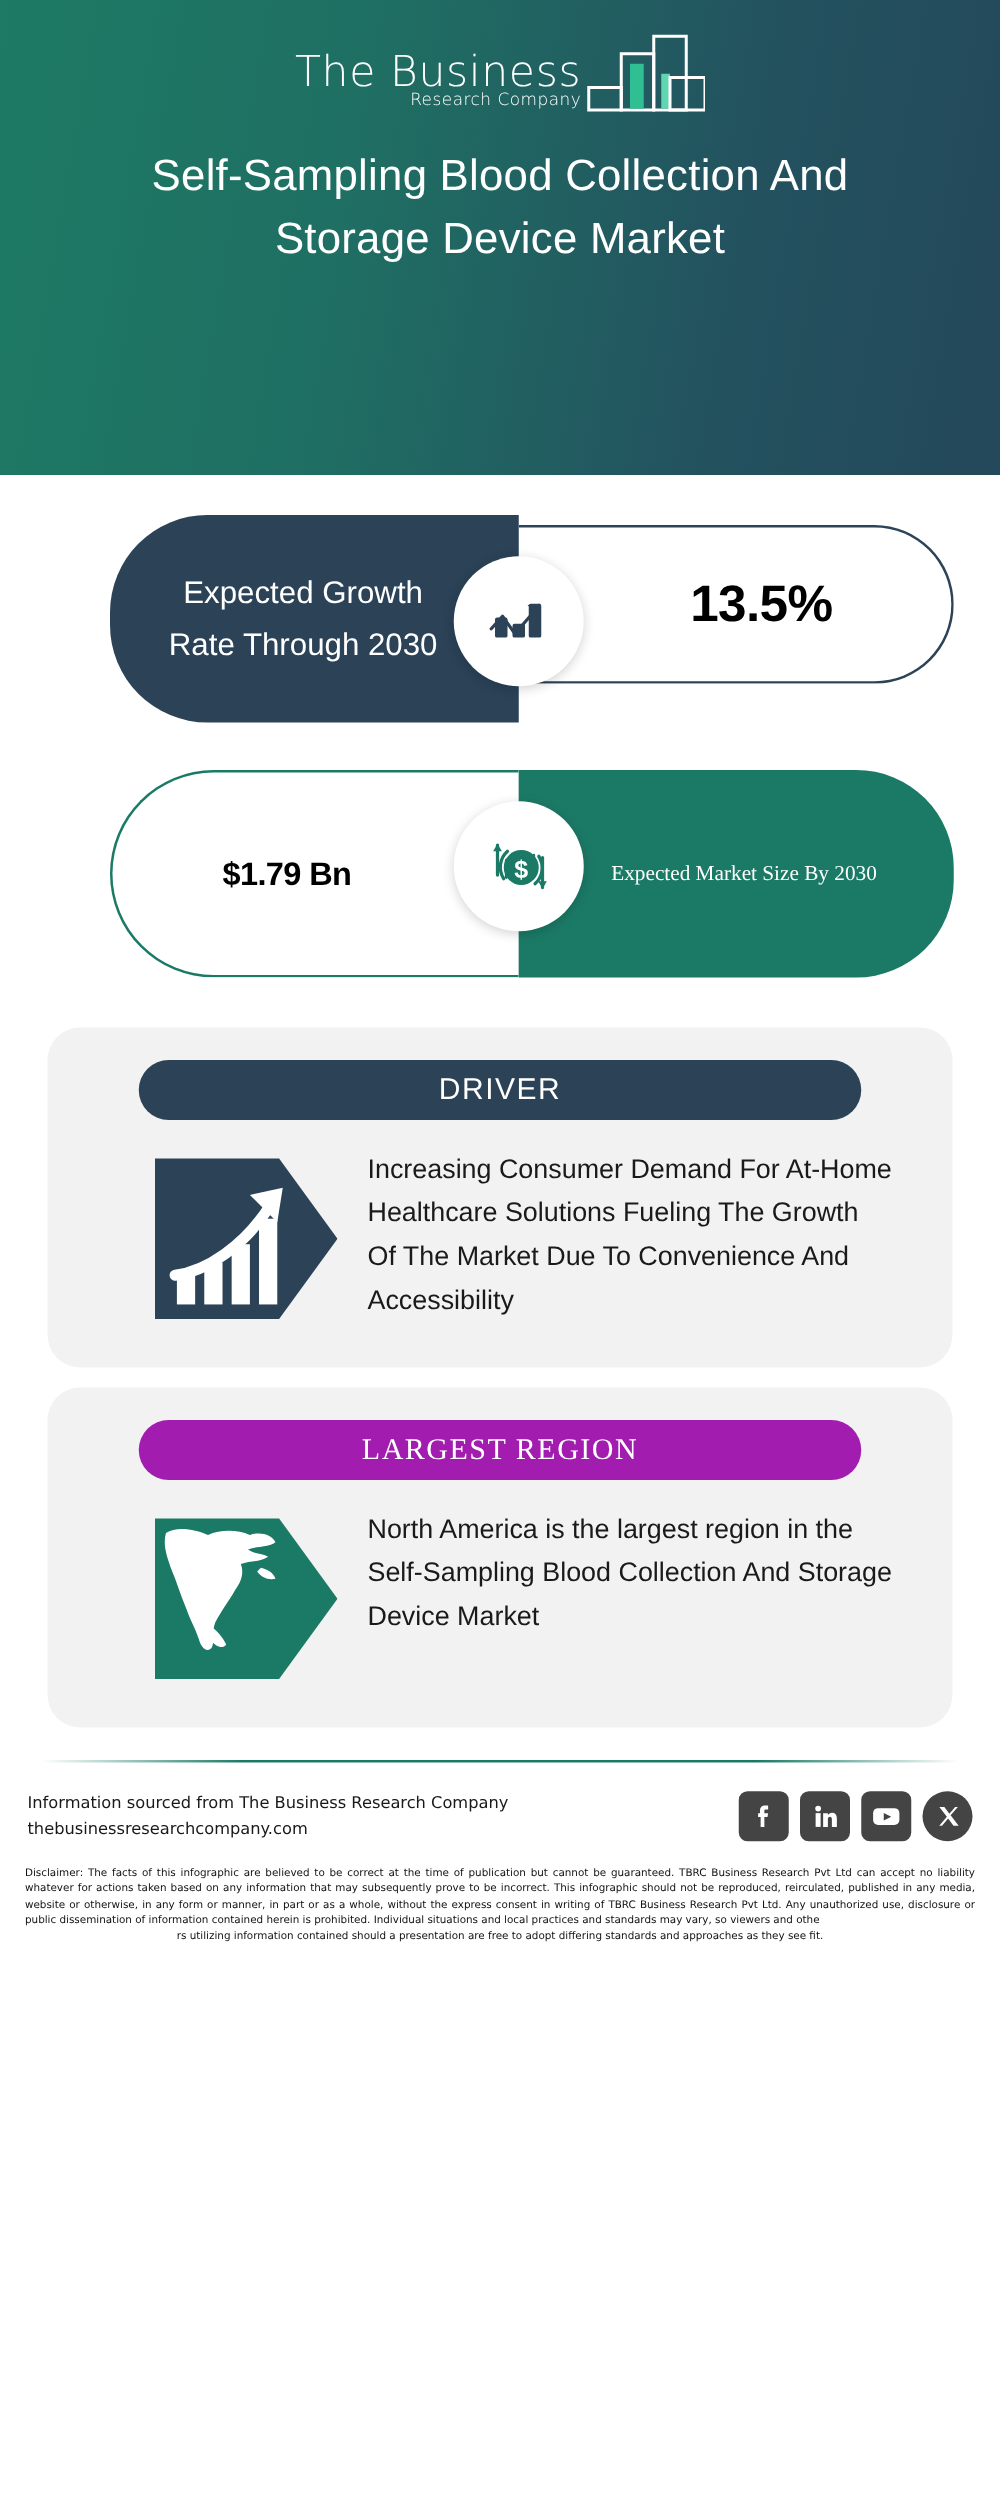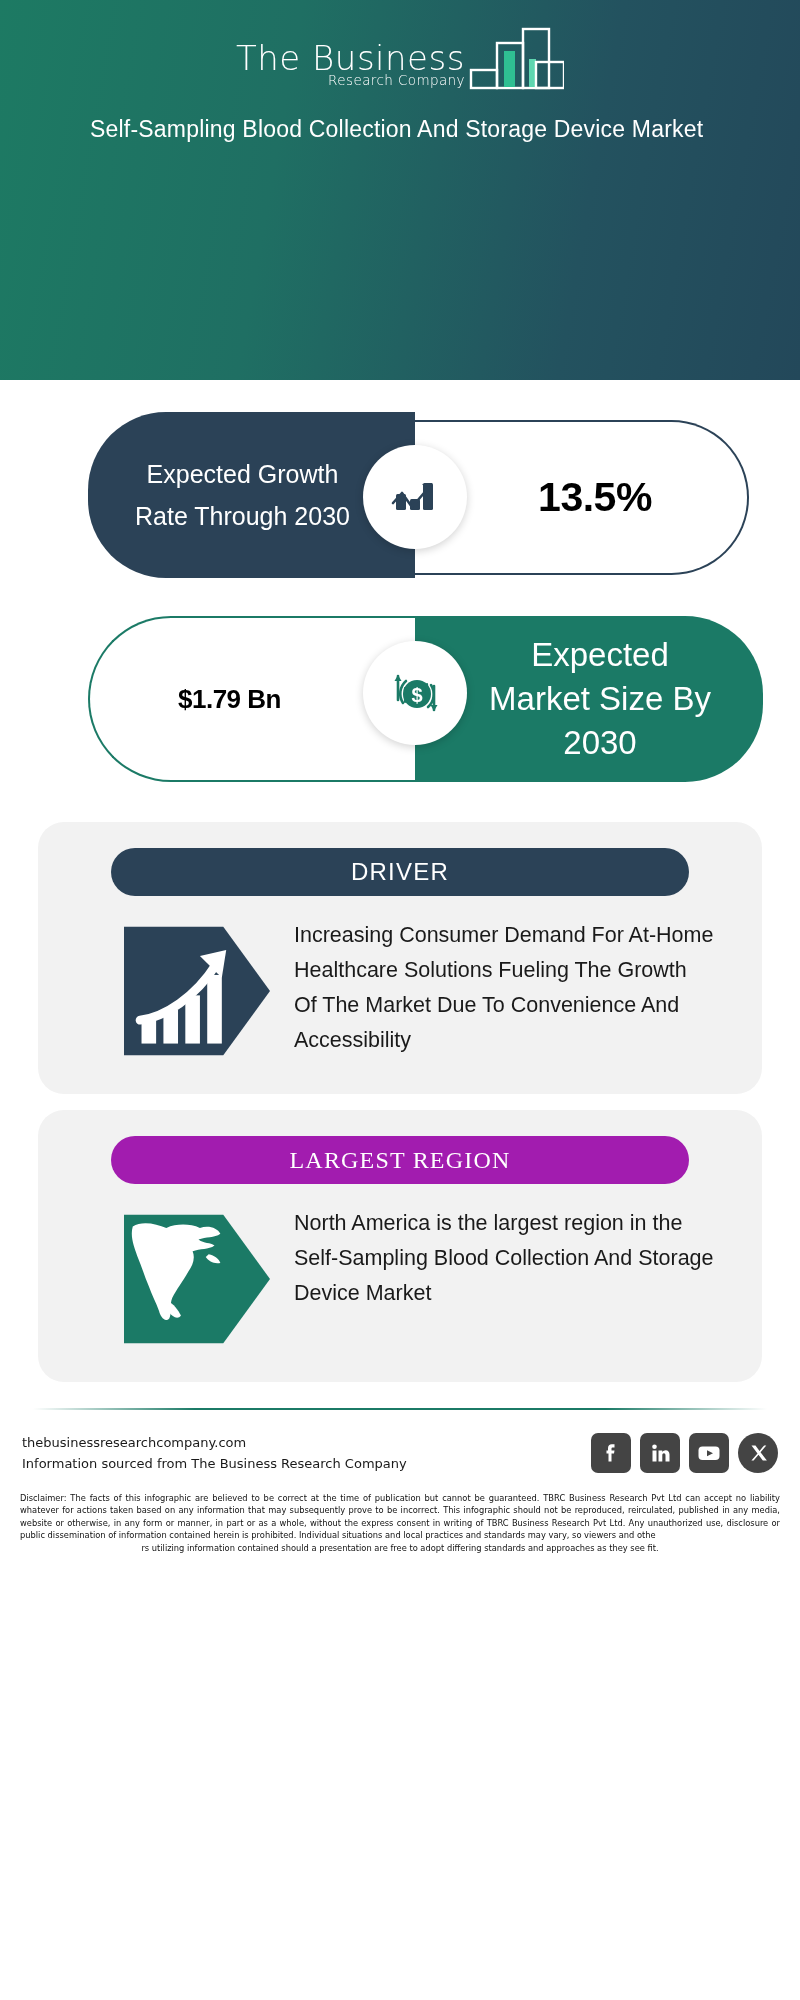--- a/index.html
+++ b/index.html
@@ -43,26 +43,26 @@
     font-size: 13.5px;
     letter-spacing: .4px;
     font-weight: 300;
     line-height: 16px;
     font-family: "DejaVu Sans", sans-serif;
   }
   .logo-mark { width: 96px; height: 66px; margin-left: 1px; }
 
   .header-title {
     color: #ffffff;
-    font-size: 23px;
+    font-size: 35px;
     font-weight: 400;
     line-height: 50px;
-    text-align: left;
+    text-align: center;
     width: 620px;
-    margin-top: 12px;
+    margin-top: 24px;
     letter-spacing: .2px;
   }
 
   
   .stats { position: relative; width: 800px; padding: 28px 0 6px 0; background:#fff; }
 
   .stat-row { position: relative; width: 724px; height: 178px; margin: 0 auto 18px auto; }
 
   
   .s1-left {
@@ -71,22 +71,22 @@
     background: #2b4257;
     border-radius: 78px 0 0 78px;
     display: flex; align-items: center; justify-content: center;
     z-index: 2;
   }
   .s1-left .lbl {
     color:#fff; font-size: 25px; line-height: 42px; text-align:center;
     width: 250px; padding-right: 18px; font-weight: 400;
   }
   .s1-right {
-    position: absolute; left: 363px; top: 12px;
-    width: 348px; height: 155px;
+    position: absolute; left: 377px; top: 12px;
+    width: 348px; height: 127px;
     border: 2.5px solid #2b4257;
     border-left: none;
     border-radius: 0 83px 83px 0;
     background: #fff;
     display:flex; align-items:center; justify-content:center;
     z-index: 1;
   }
   .s1-right .val {
     color: #000; font-size: 41px; font-weight: 700; letter-spacing: -.5px; padding-left: 42px;
   }
@@ -108,22 +108,22 @@
   }
   .s2-right {
     position: absolute; left: 377px; top: 12px;
     width: 348px; height: 166px;
     background: #1b7a66;
     border-radius: 0 78px 78px 0;
     display:flex; align-items:center; justify-content:center;
     z-index: 2;
   }
   .s2-right .lbl {
-    color:#fff; font-size: 33px; line-height: 44px; text-align:center;
-    width: 244px; padding-left: 22px; font-weight: 400;
+    color:#fff; font-size: 17px; line-height: 44px; text-align:left;
+    width: 244px; padding-left: 22px; font-weight: 400; font-family: Liberation Serif, serif;
   }
 
   .stat-badge {
     position: absolute; top: 50%; left: 377px;
     transform: translate(-50%, -50%);
     width: 104px; height: 104px; border-radius: 50%;
     background: #fff;
     box-shadow: 0 2px 9px rgba(0,0,0,.18);
     display:flex; align-items:center; justify-content:center;
     z-index: 5;
@@ -277,22 +277,22 @@
         <path d="M58 33 C62 34 65 36 66 39 C62 40 58 38 56 35 Z" fill="#ffffff"></path>
       </svg>
       <div class="panel-text">North America is the largest region in the Self-Sampling Blood Collection And Storage Device Market</div>
     </div>
   </div>
 
   <div class="footer">
     <div class="divider"></div>
     <div class="foot-row">
       <div class="foot-src">
+        <div>Information sourced from The Business Research Company</div>
         <div>thebusinessresearchcompany.com</div>
-        <div>Information sourced from The Business Research Company</div>
       </div>
       <div class="social">
         <div class="sbtn">
           <svg width="26" height="26" viewBox="0 0 26 26">
               <path d="M16.5 7.5h-2.1c-.5 0-.9.4-.9 1v2h3l-.5 3h-2.5v8h-3v-8H8.5v-3H10v-2.3C10 5.9 11.6 4.3 13.6 4.3h2.9z" fill="#fff"></path>
             </svg>
         </div>
         <div class="sbtn">
           <svg width="26" height="26" viewBox="0 0 26 26">
             <circle cx="7.5" cy="6.8" r="2.3" fill="#fff"></circle>

